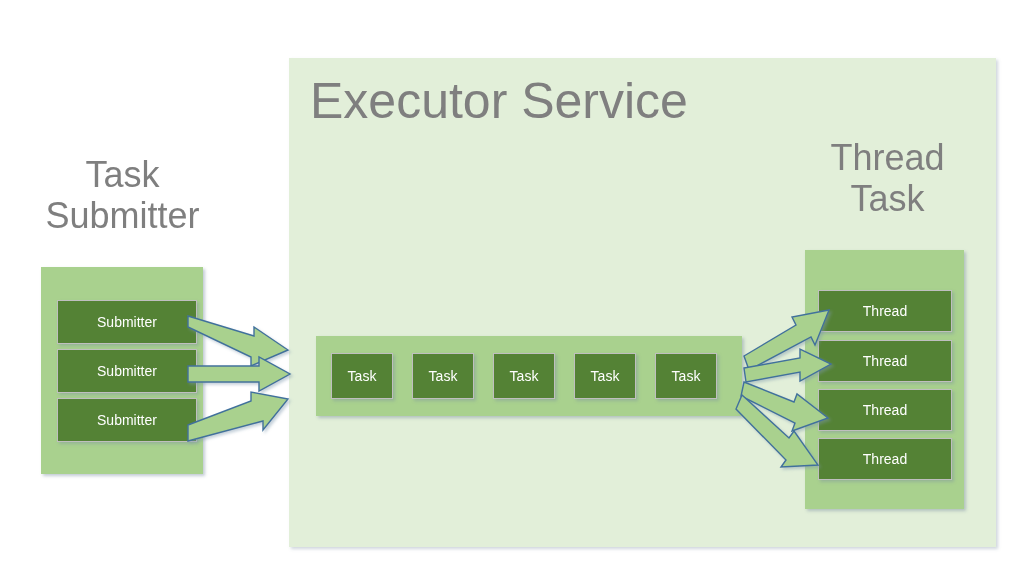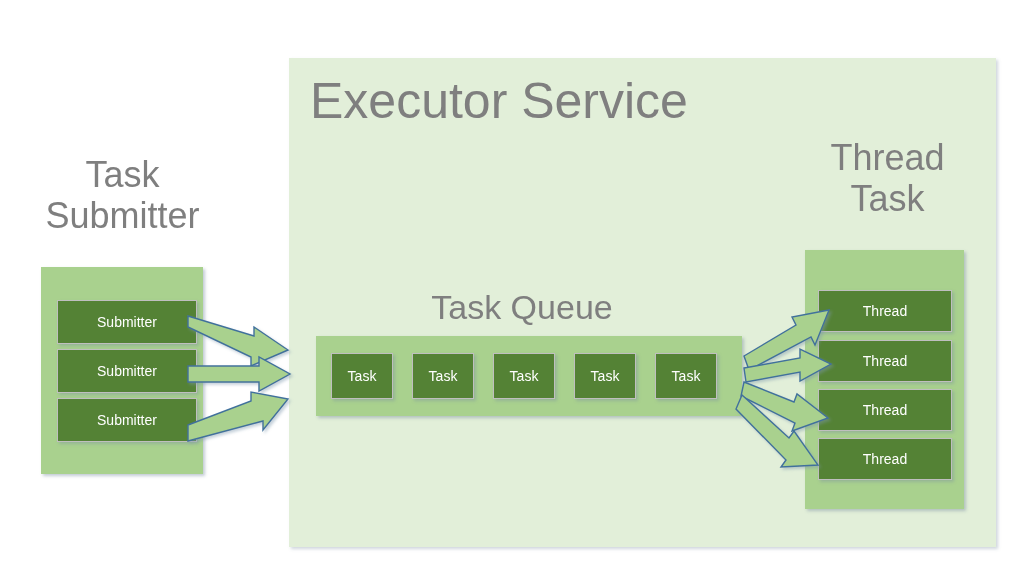--- a/index.html
+++ b/index.html
@@ -138,21 +138,20 @@
 
   <div class="group-title title-submitters">
     <div>Task</div>
     <div>Submitter</div>
   </div>
   <div class="container-box box-submitters"></div>
   <div class="item-box submitter-box submitter-0">Submitter</div>
   <div class="item-box submitter-box submitter-1">Submitter</div>
   <div class="item-box submitter-box submitter-2">Submitter</div>
 
-  <div class="group-title title-queue">Task Queue</div>
   <div class="container-box box-queue"></div>
   <div class="item-box task-box task-0">Task</div>
   <div class="item-box task-box task-1">Task</div>
   <div class="item-box task-box task-2">Task</div>
   <div class="item-box task-box task-3">Task</div>
   <div class="item-box task-box task-4">Task</div>
 
   <div class="group-title title-threadpool">
     <div>Thread</div>
     <div>Task</div>

